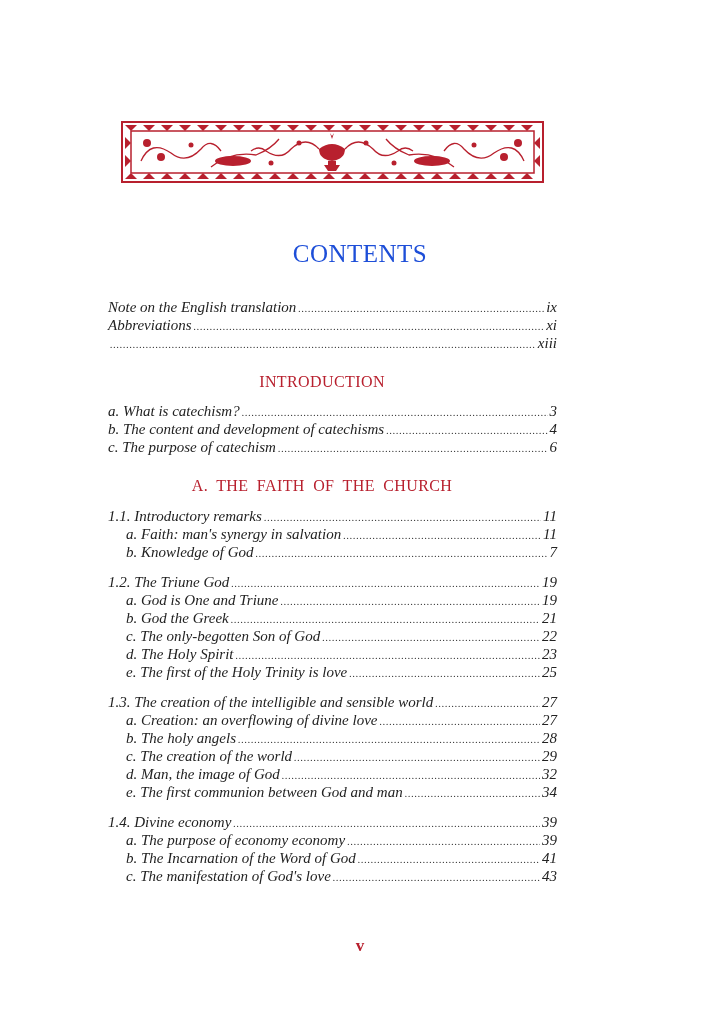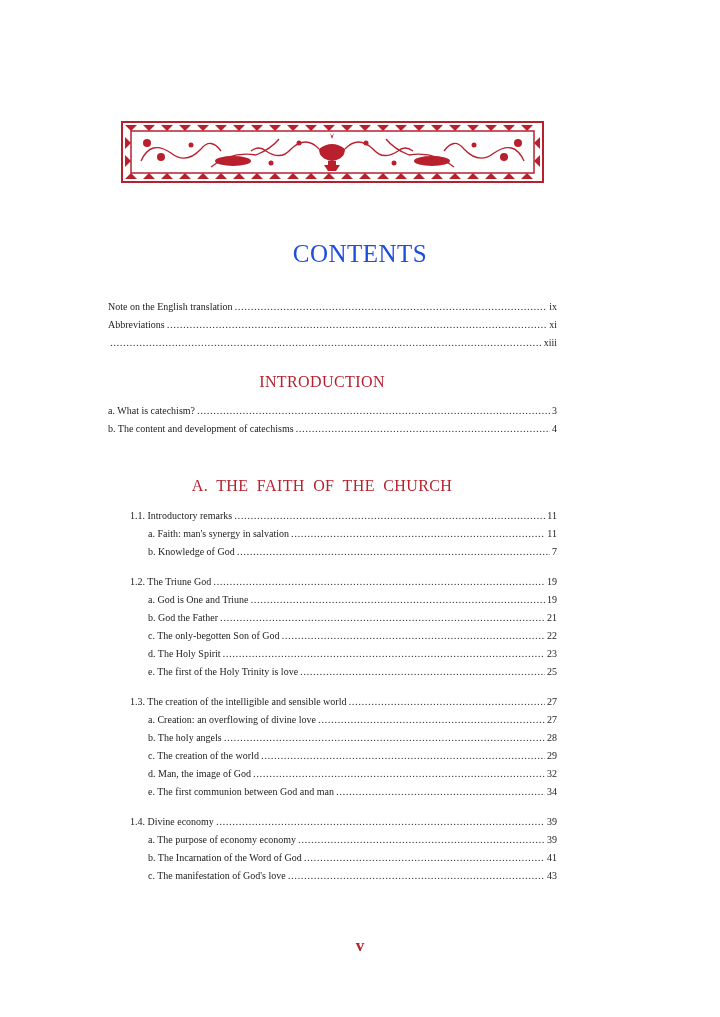--- a/index.html
+++ b/index.html
@@ -4,28 +4,28 @@
 <style>
   html, body { margin:0; padding:0; background:#fff; }
   body { width:720px; height:1017px; position:relative; overflow:hidden;
          font-family:"DejaVu Serif", serif; color:#222; }
   .banner { position:absolute; left:121px; top:121px; width:423px; height:62px; }
   .title { position:absolute; left:0; width:720px; top:240px; text-align:center;
            font-family:"Liberation Serif", serif; font-size:25px; color:#1d4ed8; letter-spacing:0.5px; }
   .section-head { position:absolute; left:0; width:644px; text-align:center;
            font-family:"Liberation Serif", serif; font-size:16px; color:#b8202e; letter-spacing:0.4px; }
   .toc { position:absolute; left:108px; width:449px; }
-  .row { display:flex; align-items:flex-end; height:18px; font-family:"Liberation Serif", serif;
-         font-size:10px; line-height:18px; white-space:nowrap; }
+  .row { display:flex; align-items:center; height:18px; font-family:"Liberation Serif", serif;
+         font-size:15px; line-height:18px; white-space:nowrap;font-style:italic; }
   .row.sub { padding-left:18px; }
   .row .lbl { flex:0 0 auto; }
   .row .dots { flex:1 1 auto; overflow:hidden; margin:0 2px; color:#333; }
   .row .dots::after { content:"........................................................................................................................................................................"; letter-spacing:0.5px; font-size:11px; }
   .row .pg { flex:0 0 auto; }
-  .group { margin-bottom:12px;margin-left:22px; }
+  .group { margin-bottom:12px; }
   .pagenum { position:absolute; left:0; width:720px; top:936px; text-align:center;
              font-family:"Liberation Serif", serif; font-size:17px; font-weight:bold; color:#b8202e; }
 </style>
 </head>
 <body>
 
 <svg class="banner" viewBox="0 0 423 62" xmlns="http://www.w3.org/2000/svg">
   <rect x="1" y="1" width="421" height="60" fill="none" stroke="#b8202e" stroke-width="2"></rect>
   <rect x="10" y="10" width="403" height="42" fill="none" stroke="#b8202e" stroke-width="1.5"></rect>
   <g fill="#b8202e">
@@ -136,20 +136,25 @@
   <div class="row">
       <span class="lbl">a. What is catechism?</span>
       <span class="dots"></span>
       <span class="pg">3</span>
     </div>
   <div class="row">
       <span class="lbl">b. The content and development of catechisms</span>
       <span class="dots"></span>
       <span class="pg">4</span>
     </div>
+  <div class="row">
+      <span class="lbl">c. The purpose of catechism</span>
+      <span class="dots"></span>
+      <span class="pg">6</span>
+    </div>
 </div>
 
 <div class="section-head" style="top:477px; word-spacing:4px;">A. THE FAITH OF THE CHURCH</div>
 
 <div class="toc" style="top:507px;">
   <div class="group">
     <div class="row">
         <span class="lbl">1.1. Introductory remarks</span>
         <span class="dots"></span>
         <span class="pg">11</span>
@@ -170,21 +175,21 @@
         <span class="lbl">1.2. The Triune God</span>
         <span class="dots"></span>
         <span class="pg">19</span>
       </div>
     <div class="row sub">
         <span class="lbl">a. God is One and Triune</span>
         <span class="dots"></span>
         <span class="pg">19</span>
       </div>
     <div class="row sub">
-        <span class="lbl">b. God the Father</span>
+        <span class="lbl">b. God the Greek</span>
         <span class="dots"></span>
         <span class="pg">21</span>
       </div>
     <div class="row sub">
         <span class="lbl">c. The only-begotten Son of God</span>
         <span class="dots"></span>
         <span class="pg">22</span>
       </div>
     <div class="row sub">
         <span class="lbl">d. The Holy Spirit</span>

